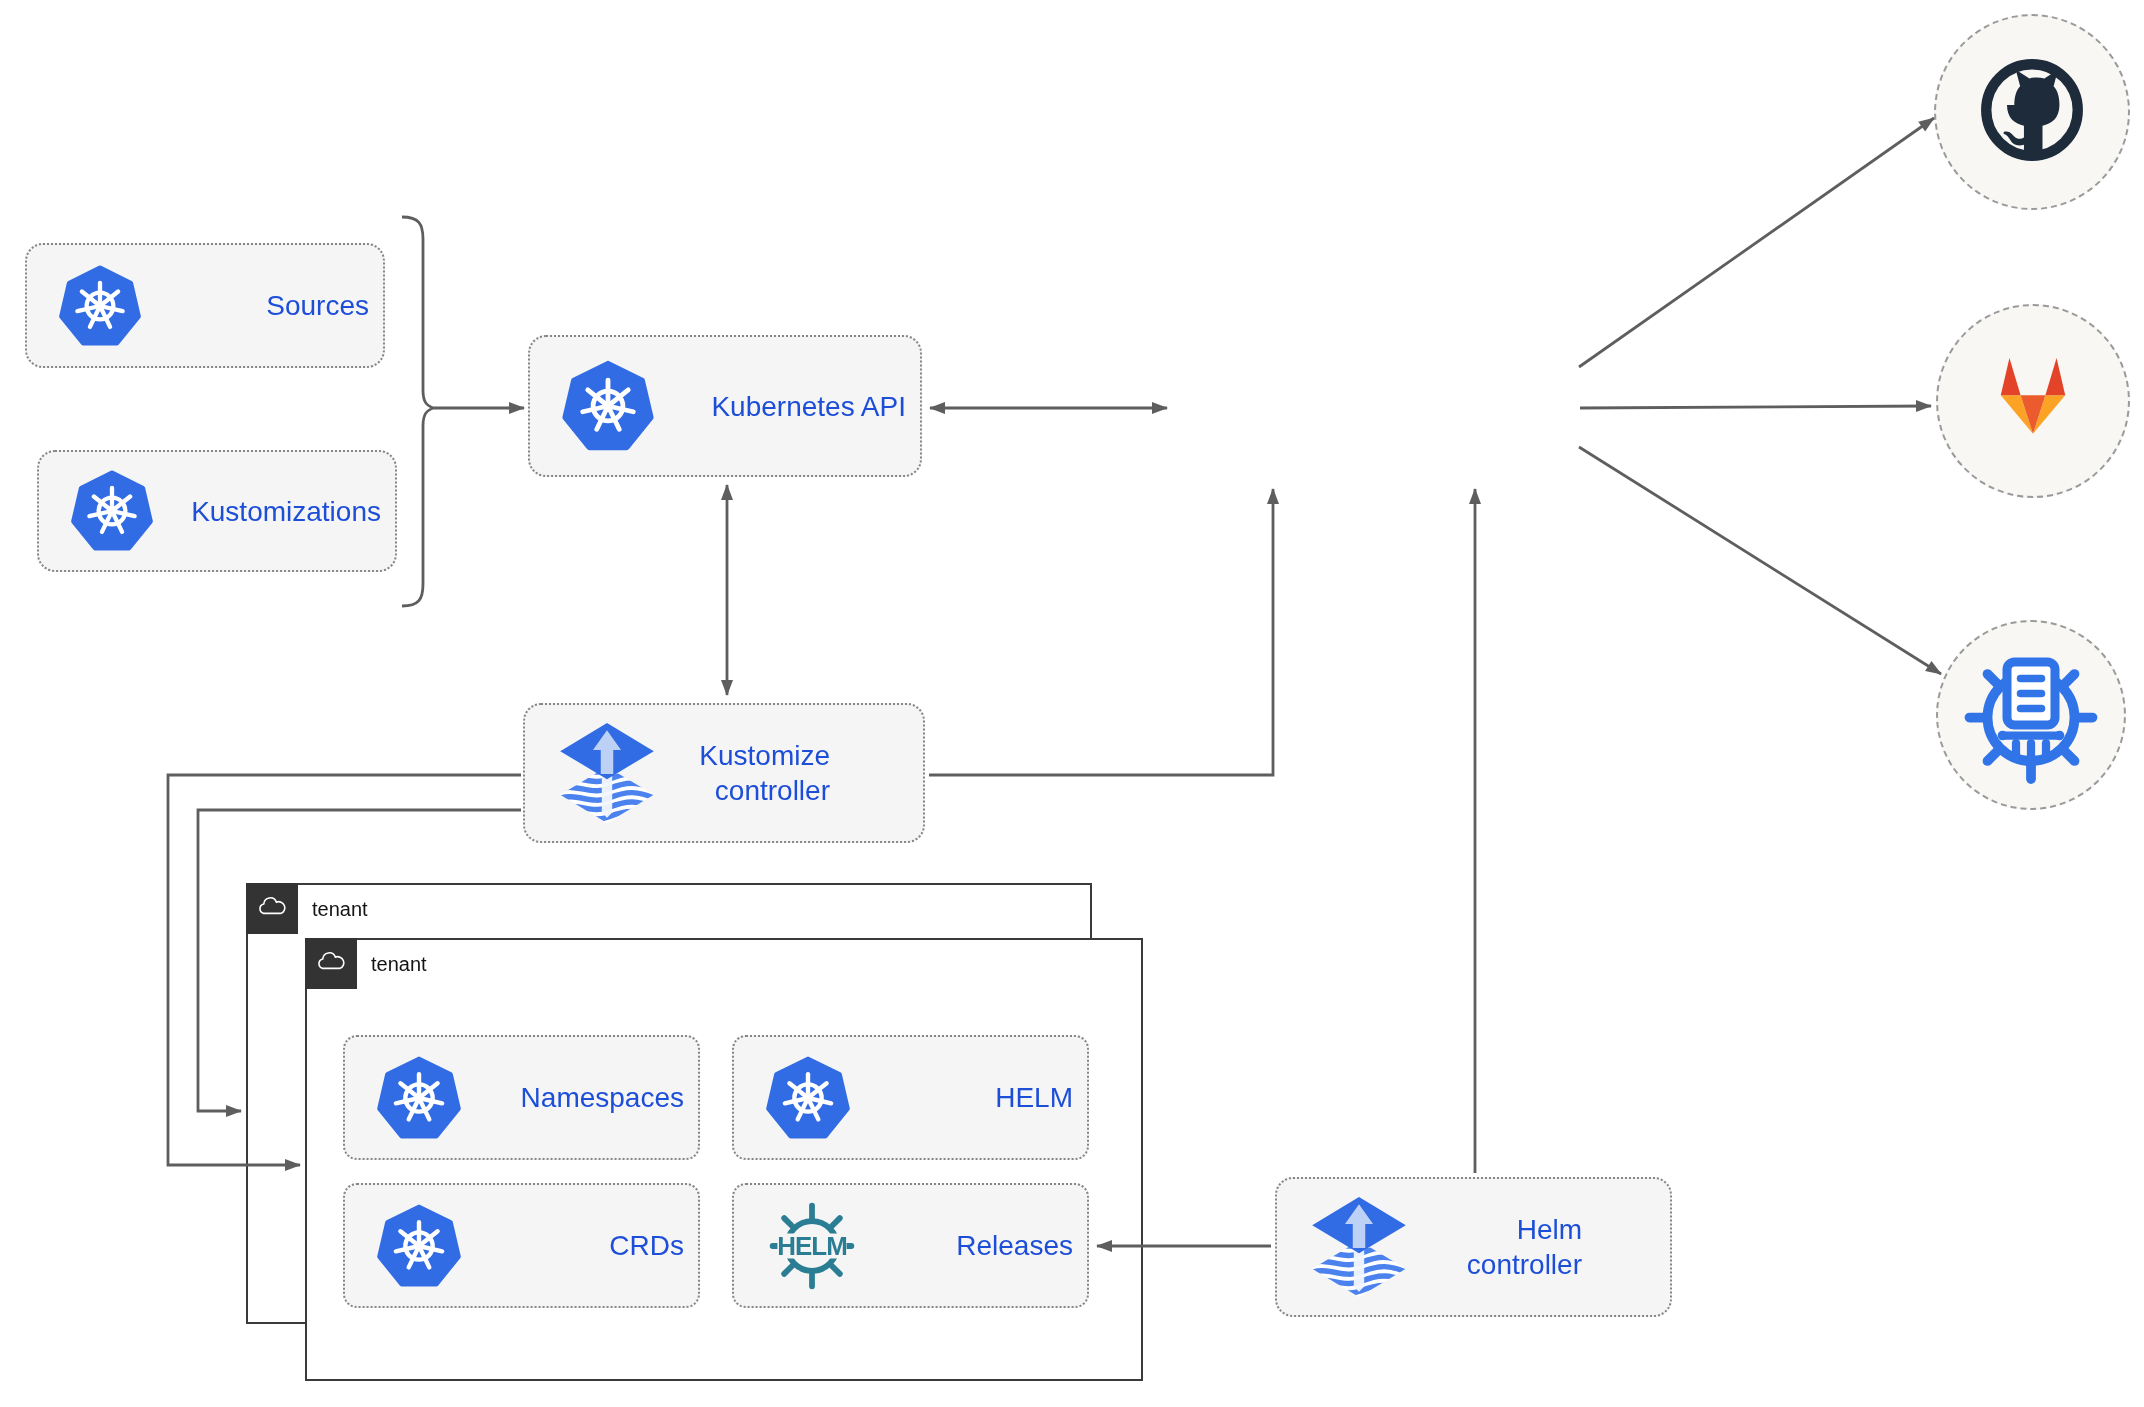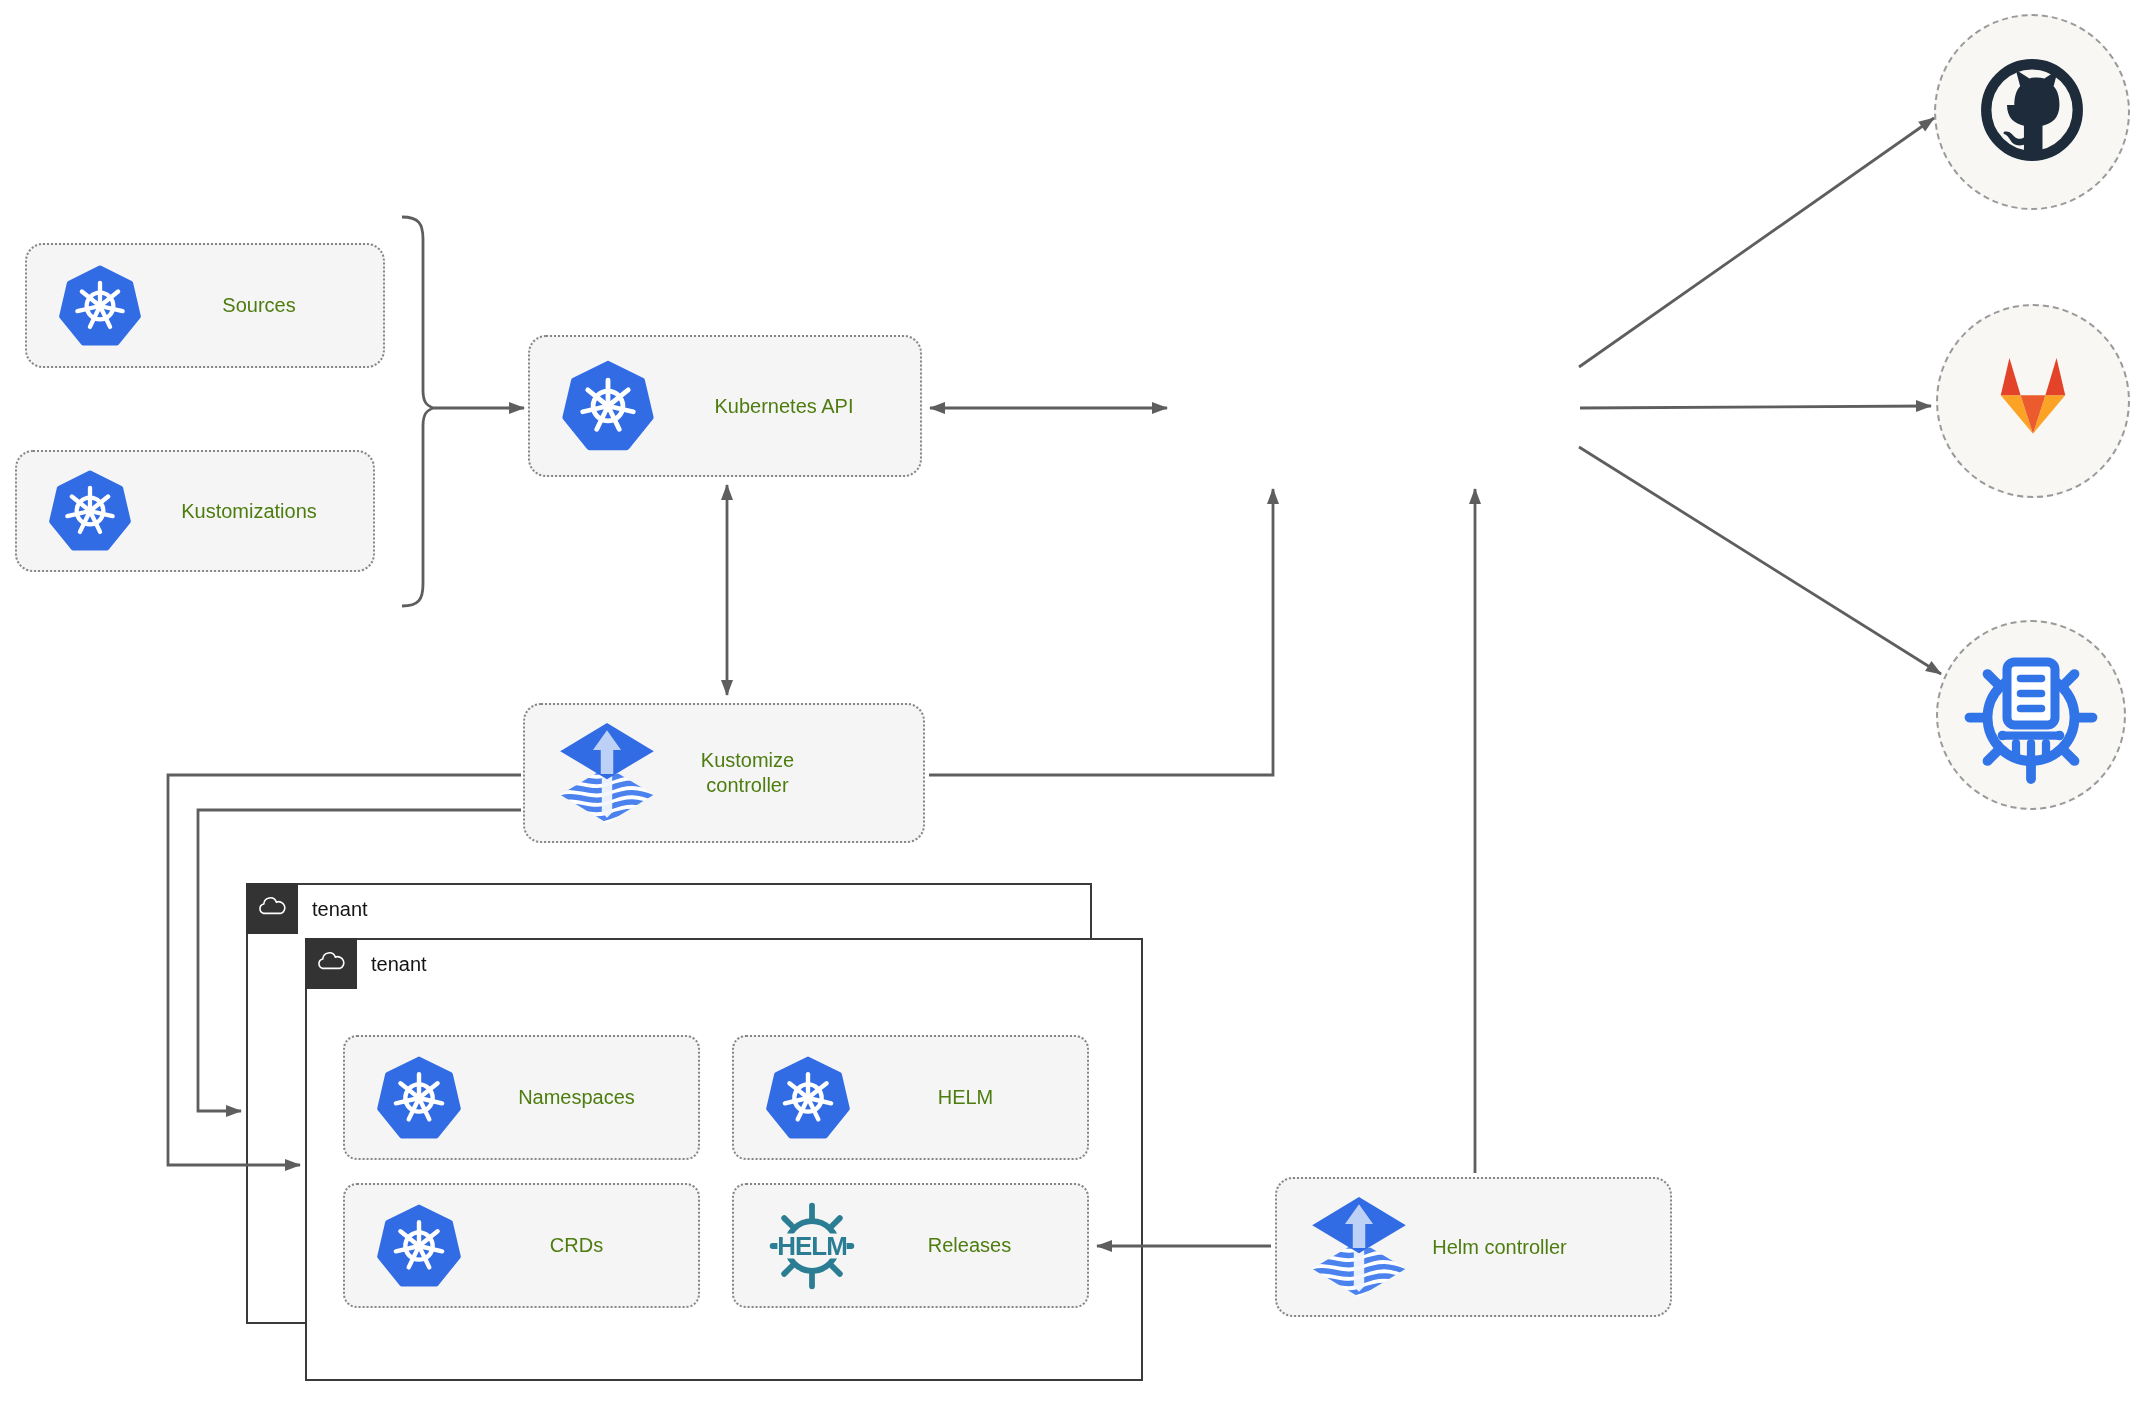--- a/index.html
+++ b/index.html
@@ -1,21 +1,21 @@
 <!DOCTYPE html>
 <html><head>
 <meta charset="utf-8">
 <style>
   html,body{margin:0;padding:0;background:#ffffff;}
   .canvas{position:relative;width:2144px;height:1407px;background:#ffffff;overflow:hidden;
           font-family:"Liberation Sans","DejaVu Sans",sans-serif;}
   .nodebox{position:absolute;display:flex;align-items:center;background:#f5f5f5;
            border:2.5px dotted #858585;border-radius:18px;box-sizing:border-box;z-index:5;}
   .nodebox .nicon{margin-left:30px;display:flex;align-items:center;flex:0 0 auto;}
-  .nodebox .nlabel{flex:1;text-align:center;font-size:20px;color:#4d7c0f;line-height:1.25;padding:0 14px 0 6px;}
+  .nodebox .nlabel{flex:1;text-align:right;font-size:28px;color:#1d4ed8;line-height:1.25;padding:0 14px 0 6px;}
   .nodebox .nlabel span{display:inline-block;}
   .wrap2 span{max-width:165px;}
   .inner{border-radius:14px;z-index:6;}
   .tenantbox{position:absolute;background:#ffffff;border:2.5px solid #3a3a3a;box-sizing:border-box;}
   .tb-back{z-index:2;}
   .tb-front{z-index:3;}
   .tenant-tab{position:absolute;left:-2.5px;top:-2.5px;width:52px;height:51px;background:#333333;
               display:flex;align-items:center;justify-content:center;}
   .tenant-label{position:absolute;left:64px;top:0;height:48px;display:flex;align-items:center;
                 font-size:20px;color:#141414;}
@@ -151,21 +151,21 @@
 
   <div class="nodebox" style="left:25px;top:243px;width:360px;height:125px;">
     <span class="nicon">
         <svg width="86" height="86">
           <use href="#k8s"></use>
         </svg>
       </span>
     <span class="nlabel"><span>Sources</span></span>
   </div>
 
-  <div class="nodebox" style="left:15px;top:450px;width:360px;height:122px;">
+  <div class="nodebox" style="left:37px;top:450px;width:360px;height:122px;">
     <span class="nicon">
         <svg width="86" height="86">
           <use href="#k8s"></use>
         </svg>
       </span>
     <span class="nlabel"><span>Kustomizations</span></span>
   </div>
 
   <div class="nodebox" style="left:528px;top:335px;width:394px;height:142px;">
     <span class="nicon">

